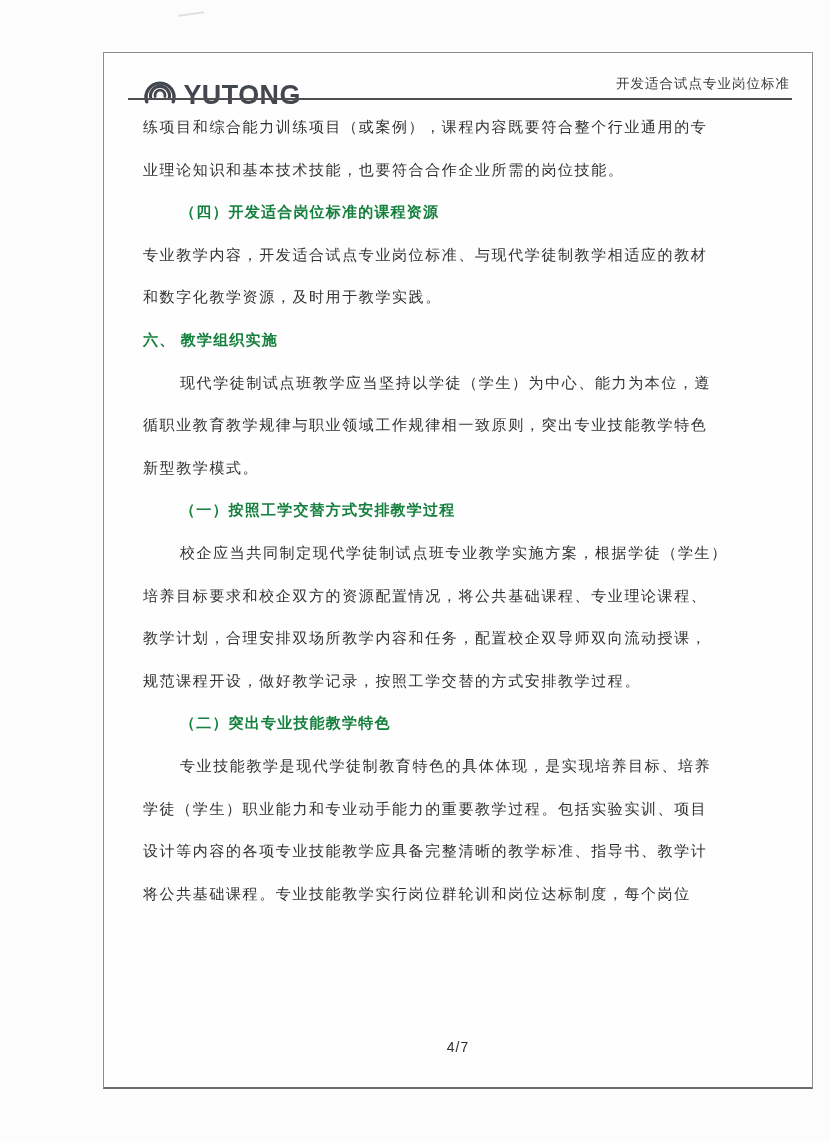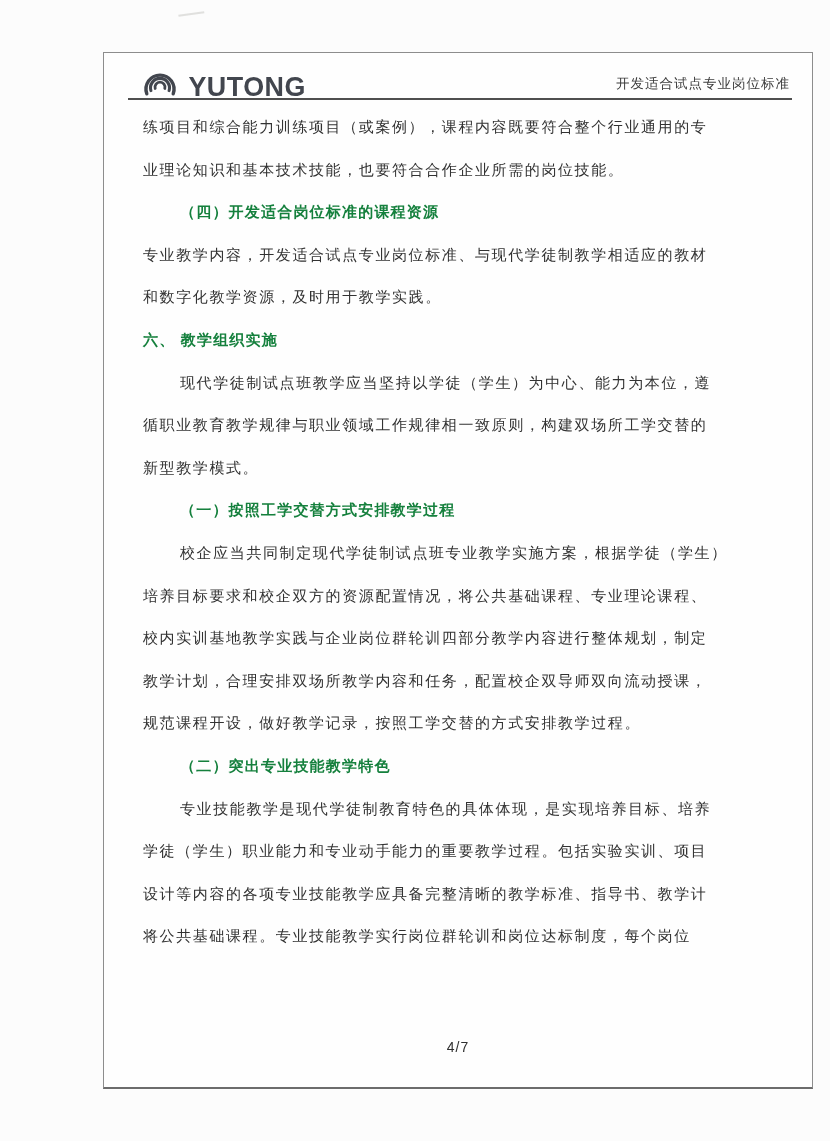--- a/index.html
+++ b/index.html
@@ -26,22 +26,22 @@
     position: absolute;
     left: 103px; top: 52px;
     width: 710px; height: 1037px;
     background: #fefefe;
     border: 1px solid #8d8d8d;
     border-bottom: 2px solid #6c6c6c;
   }
   
   .header { position: absolute; left: 0; top: 0; width: 100%; height: 47px; }
   .logo {
-    position: absolute; left: 35px; top: 16px;
-    display: flex; align-items: center; gap: 5px;
+    position: absolute; left: 35px; top: 24px;
+    display: flex; align-items: center; 
     color: #3d4148;
   }
   .logo-icon { width: 42px; height: 36px; display: block; }
   .logo-word {
     font-family: "Liberation Sans", sans-serif;
     font-weight: bold;
     font-size: 28px;
     letter-spacing: 0.5px;
     color: #42464e;
     transform: scaleY(1.0) scaleX(0.96);
@@ -111,26 +111,25 @@
     </div>
 
     <div class="text-block">
       <div class="line">练项目和综合能力训练项目（或案例），课程内容既要符合整个行业通用的专</div>
       <div class="line">业理论知识和基本技术技能，也要符合合作企业所需的岗位技能。</div>
       <div class="line heading indent">（四）开发适合岗位标准的课程资源</div>
       <div class="line">专业教学内容，开发适合试点专业岗位标准、与现代学徒制教学相适应的教材</div>
       <div class="line">和数字化教学资源，及时用于教学实践。</div>
       <div class="line heading">六、 教学组织实施</div>
       <div class="line indent">现代学徒制试点班教学应当坚持以学徒（学生）为中心、能力为本位，遵</div>
-      <div class="line">循职业教育教学规律与职业领域工作规律相一致原则，构建双场所工学交替的</div>
+      <div class="line">循职业教育教学规律与职业领域工作规律相一致原则，突出专业技能教学特色</div>
       <div class="line">新型教学模式。</div>
       <div class="line heading indent">（一）按照工学交替方式安排教学过程</div>
       <div class="line indent">校企应当共同制定现代学徒制试点班专业教学实施方案，根据学徒（学生）</div>
       <div class="line">培养目标要求和校企双方的资源配置情况，将公共基础课程、专业理论课程、</div>
-      <div class="line">校内实训基地教学实践与企业岗位群轮训四部分教学内容进行整体规划，制定</div>
       <div class="line">教学计划，合理安排双场所教学内容和任务，配置校企双导师双向流动授课，</div>
       <div class="line">规范课程开设，做好教学记录，按照工学交替的方式安排教学过程。</div>
       <div class="line heading indent">（二）突出专业技能教学特色</div>
       <div class="line indent">专业技能教学是现代学徒制教育特色的具体体现，是实现培养目标、培养</div>
       <div class="line">学徒（学生）职业能力和专业动手能力的重要教学过程。包括实验实训、项目</div>
       <div class="line">设计等内容的各项专业技能教学应具备完整清晰的教学标准、指导书、教学计</div>
       <div class="line">将公共基础课程。专业技能教学实行岗位群轮训和岗位达标制度，每个岗位</div>
     </div>
 
     <div class="footer">4/7</div>

